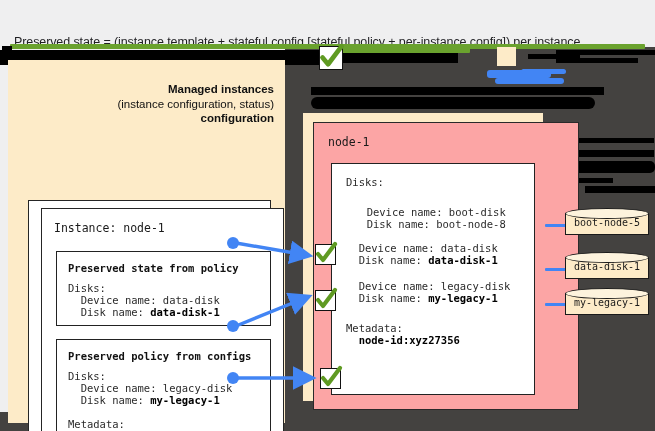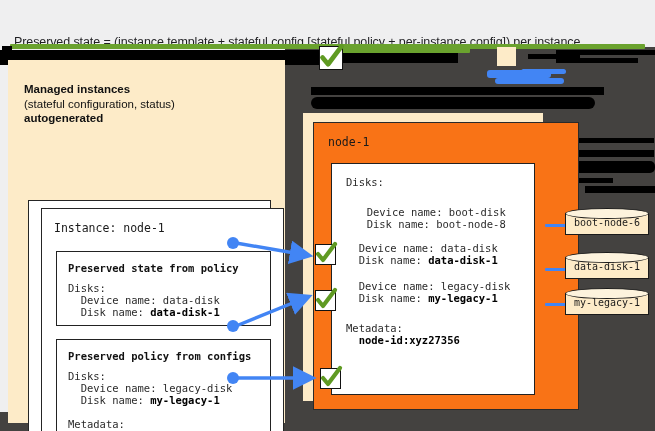--- a/index.html
+++ b/index.html
@@ -15,21 +15,21 @@
     font-size:12.5px;color:#1f1f22;letter-spacing:-0.1px;white-space:nowrap;margin-top:27px;
   }
 
   
   .panel-left{
     position:absolute;left:8px;top:60px;width:277px;height:363px;
     background:#fdebc8;
   }
   .panel-left-title{
     position:absolute;left:16px;top:22px;width:250px;
-    font-size:11.5px;line-height:14.6px;color:#111;
+    font-size:11.5px;line-height:14.6px;color:#111;text-align:right;
   }
   .panel-left-title b{font-weight:bold;}
 
   
   .card-back{
     position:absolute;left:20px;top:140px;width:243px;height:255px;
     background:#ffffff;border:1px solid #252525;box-sizing:border-box;
   }
   .card-front{
     position:absolute;left:33px;top:148px;width:243px;height:255px;
@@ -62,21 +62,21 @@
     position:absolute;left:0px;top:412px;width:655px;height:19px;background:#444240;
   }
   .blackbar{position:absolute;background:#000;}
   .greenbar{position:absolute;background:#6aa22e;height:5px;border-radius:1px;}
   .bluescribble{position:absolute;background:#4285f4;border-radius:3px;}
   .creamsq{position:absolute;background:#fdebc8;}
 
   
   .panel-right{
     position:absolute;left:313px;top:122px;width:266px;height:288px;
-    background:#f97316;border:1px solid #2a2a2a;box-sizing:border-box;
+    background:#fca5a5;border:1px solid #2a2a2a;box-sizing:border-box;
   }
   .panel-right-back{
     position:absolute;left:303px;top:113px;width:240px;height:288px;
     background:#fdebc8;
   }
   .node-hd{position:absolute;left:14px;top:12px;font-size:11.5px;color:#1a1a1a;}
   .white-inner{
     position:absolute;left:17px;top:40px;width:204px;height:232px;
     background:#ffffff;border:1px solid #222;box-sizing:border-box;
   }
@@ -143,22 +143,22 @@
   <div class="blackbar" style="left:568px;top:138px;width:86px;height:5px;"></div>
   <div class="blackbar" style="left:562px;top:150px;width:92px;height:7px;"></div>
   <div class="blackbar" style="left:560px;top:161px;width:95px;height:12px;border-radius:5px;"></div>
   <div class="blackbar" style="left:568px;top:178px;width:45px;height:5px;"></div>
   <div class="blackbar" style="left:585px;top:186px;width:70px;height:7px;"></div>
 
   <div class="panel-left">
 
     <div class="panel-left-title">
       <b>Managed instances</b><br>
-      <span>(stateful configuration, status)</span><br>
-      <b>autogenerated</b>
+      <span>(instance configuration, status)</span><br>
+      <b>configuration</b>
     </div>
 
     <div class="card-back"></div>
 
     <div class="card-front">
       <div class="instance-hd mono">Instance: node-1</div>
 
       <div class="subbox" id="policy-box">
         <div class="pad mono hd">Preserved state from policy</div>
         <div class="lnstack mono" style="top:30px;">
@@ -258,21 +258,21 @@
   <div class="checkbox-badge" style="left:319px;top:46px;width:24px;height:24px;">
     <svg width="28" height="28" viewBox="0 0 25 25">
       <path d="M4,13 L9,19 L21,3" stroke="#5f9a22" stroke-width="4.2" fill="none" stroke-linecap="round" stroke-linejoin="round"></path>
     </svg>
   </div>
 
   <div class="disk-lead" style="left:545px;top:224px;width:22px;"></div>
   <div class="disk" style="left:565px;top:208px;">
     <div class="body"></div>
     <div class="top"></div>
-    <div class="lbl mono">boot-node-6</div>
+    <div class="lbl mono">boot-node-5</div>
   </div>
 
   <div class="disk-lead" style="left:545px;top:268px;width:22px;"></div>
   <div class="disk" style="left:565px;top:252px;">
     <div class="body"></div>
     <div class="top"></div>
     <div class="lbl mono">data-disk-1</div>
   </div>
 
   <div class="disk-lead" style="left:545px;top:303px;width:22px;"></div>

